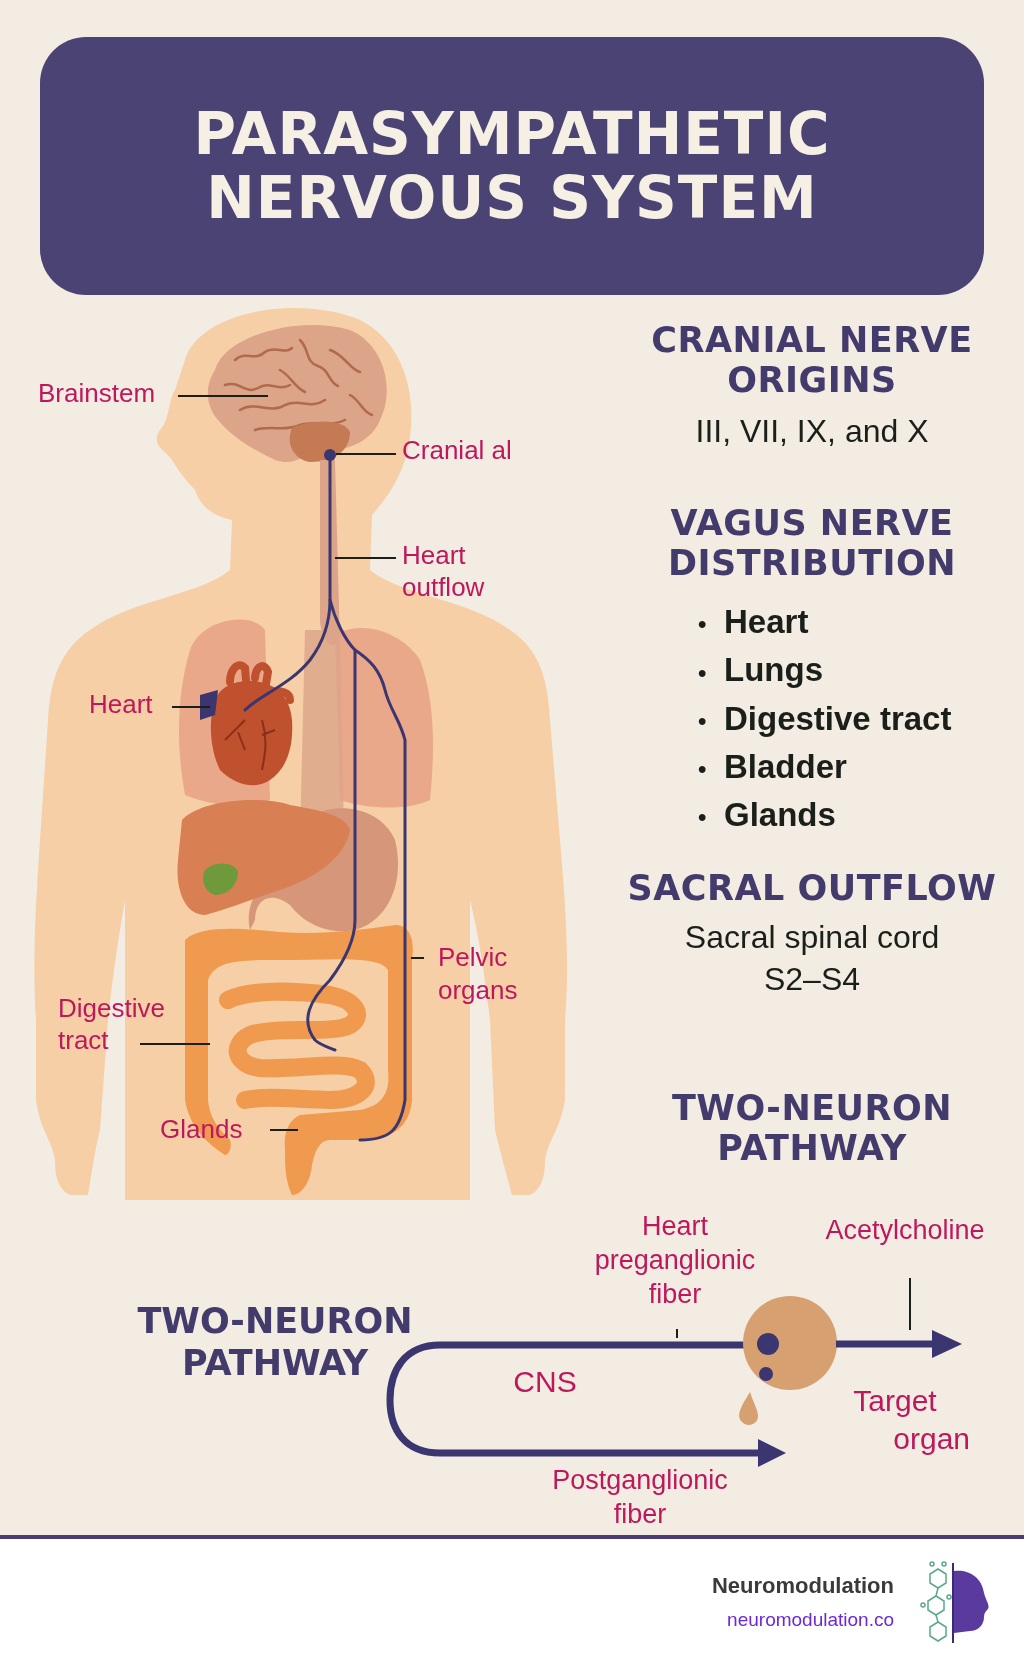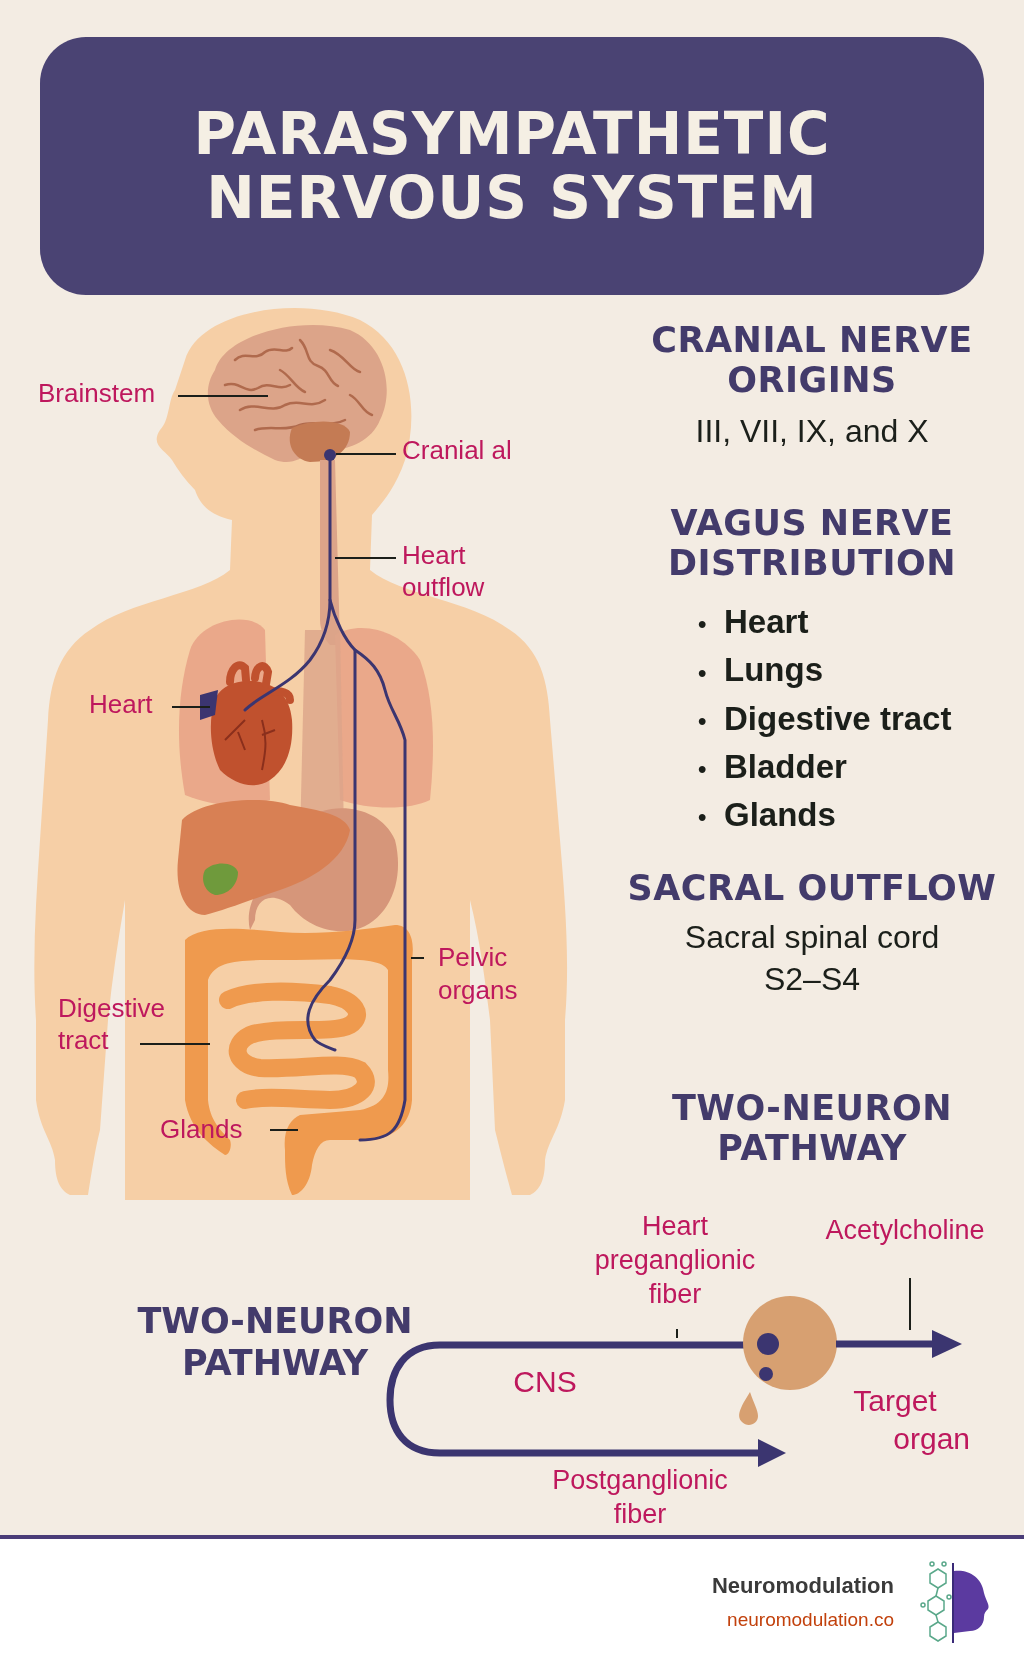--- a/index.html
+++ b/index.html
@@ -41,21 +41,21 @@
     color: #433b6b; font-weight: bold; font-size: 35px; line-height: 42px;
   }
   .diagram { position: absolute; left: 0; top: 1160px; width: 1024px; height: 380px; }
   .footer-line { position: absolute; left: 0; top: 1535px; width: 1024px; height: 4px; background: #4a3c78; }
   .footer { position: absolute; left: 0; top: 1539px; width: 1024px; height: 127px; background: #ffffff; }
   .brand-name {
     position: absolute; right: 130px; top: 34px; font-weight: bold; font-size: 22px;
     color: #3a3a3a; font-family: "Liberation Sans", sans-serif; text-align: right;
   }
   .brand-url {
-    position: absolute; right: 130px; top: 70px; font-size: 19px; color: #c2410c;
+    position: absolute; right: 130px; top: 70px; font-size: 19px; color: #6d28d9;
     font-family: "Liberation Sans", sans-serif; text-align: right;
   }
   .logo { position: absolute; left: 920px; top: 20px; width: 80px; height: 86px; }
 </style>
 </head>
 <body>
 
 <div class="title-box">
   <div class="title-line">PARASYMPATHETIC</div>
   <div class="title-line">NERVOUS SYSTEM</div>

